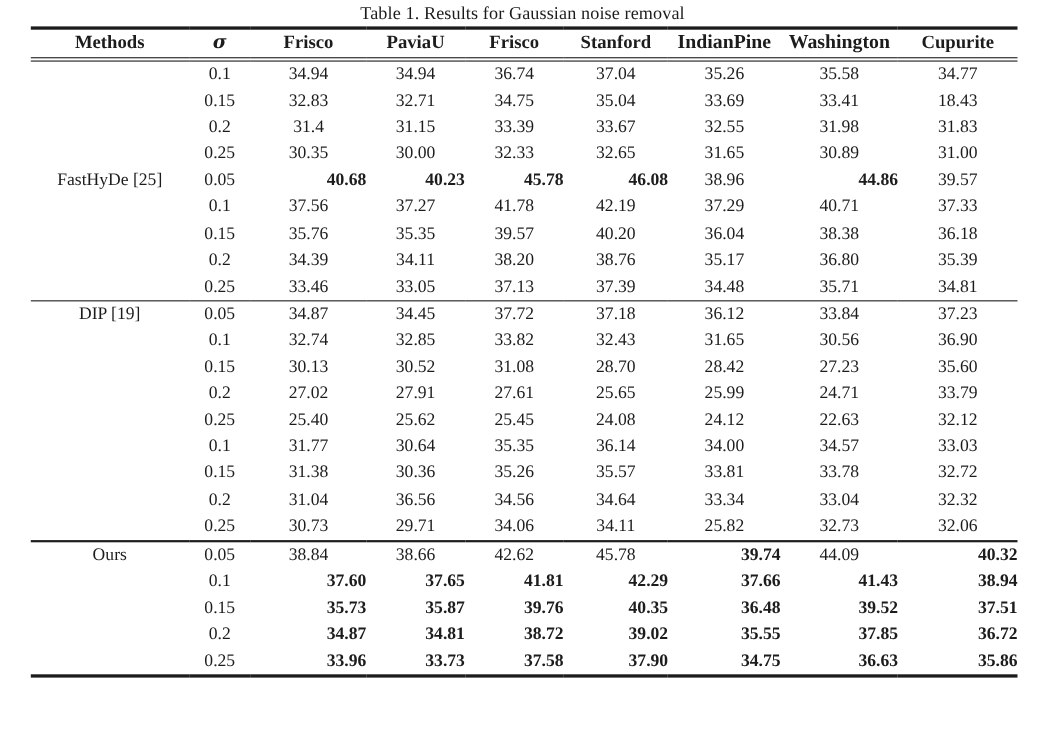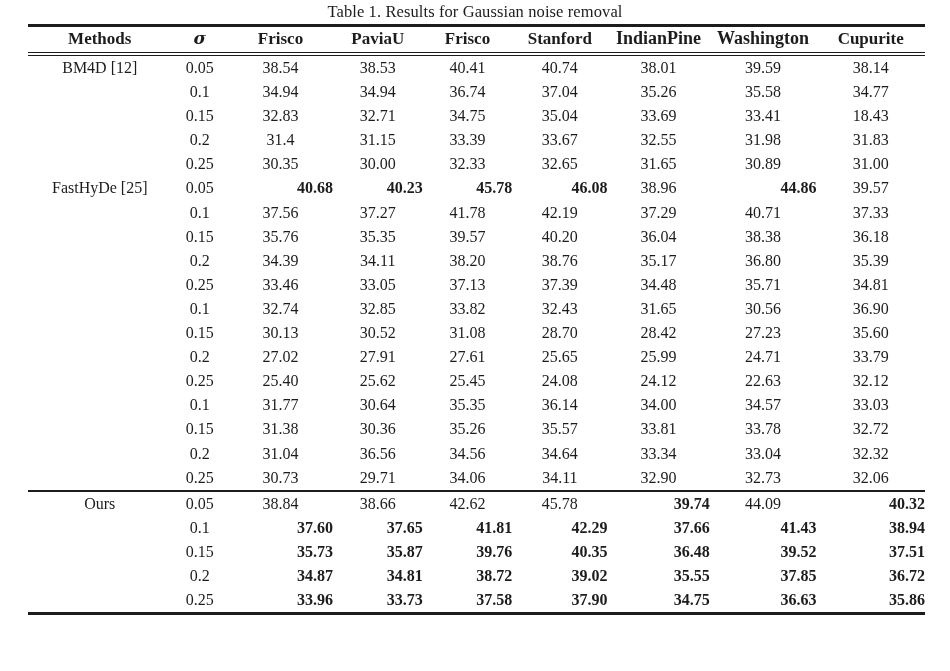--- a/index.html
+++ b/index.html
@@ -79,31 +79,20 @@
         <th>PaviaU</th>
         <th>Frisco</th>
         <th>Stanford</th>
         <th class="small">IndianPine</th>
         <th class="small">Washington</th>
         <th>Cupurite</th>
       </tr>
     </thead>
     <tbody>
         <tr>
-          <td>BM4D [12]</td>
-          <td>0.05</td>
-          <td>38.54</td>
-          <td>38.53</td>
-          <td>40.41</td>
-          <td>40.74</td>
-          <td>38.01</td>
-          <td>39.59</td>
-          <td>38.14</td>
-        </tr>
-        <tr>
           <td></td>
           <td>0.1</td>
           <td>34.94</td>
           <td>34.94</td>
           <td>36.74</td>
           <td>37.04</td>
           <td>35.26</td>
           <td>35.58</td>
           <td>34.77</td>
         </tr>
@@ -188,20 +177,31 @@
           <td></td>
           <td>0.25</td>
           <td>33.46</td>
           <td>33.05</td>
           <td>37.13</td>
           <td>37.39</td>
           <td>34.48</td>
           <td>35.71</td>
           <td>34.81</td>
         </tr>
+        <tr class="rule-single">
+          <td>DIP [19]</td>
+          <td>0.05</td>
+          <td>34.87</td>
+          <td>34.45</td>
+          <td>37.72</td>
+          <td>37.18</td>
+          <td>36.12</td>
+          <td>33.84</td>
+          <td>37.23</td>
+        </tr>
         <tr>
           <td></td>
           <td>0.1</td>
           <td>32.74</td>
           <td>32.85</td>
           <td>33.82</td>
           <td>32.43</td>
           <td>31.65</td>
           <td>30.56</td>
           <td>36.90</td>
@@ -272,21 +272,21 @@
           <td>33.04</td>
           <td>32.32</td>
         </tr>
         <tr>
           <td></td>
           <td>0.25</td>
           <td>30.73</td>
           <td>29.71</td>
           <td>34.06</td>
           <td>34.11</td>
-          <td>32.90</td>
+          <td>25.82</td>
           <td>32.73</td>
           <td>32.06</td>
         </tr>
         <tr class="rule-heavy">
           <td>Ours</td>
           <td>0.05</td>
           <td>38.84</td>
           <td>38.66</td>
           <td>42.62</td>
           <td>45.78</td>

